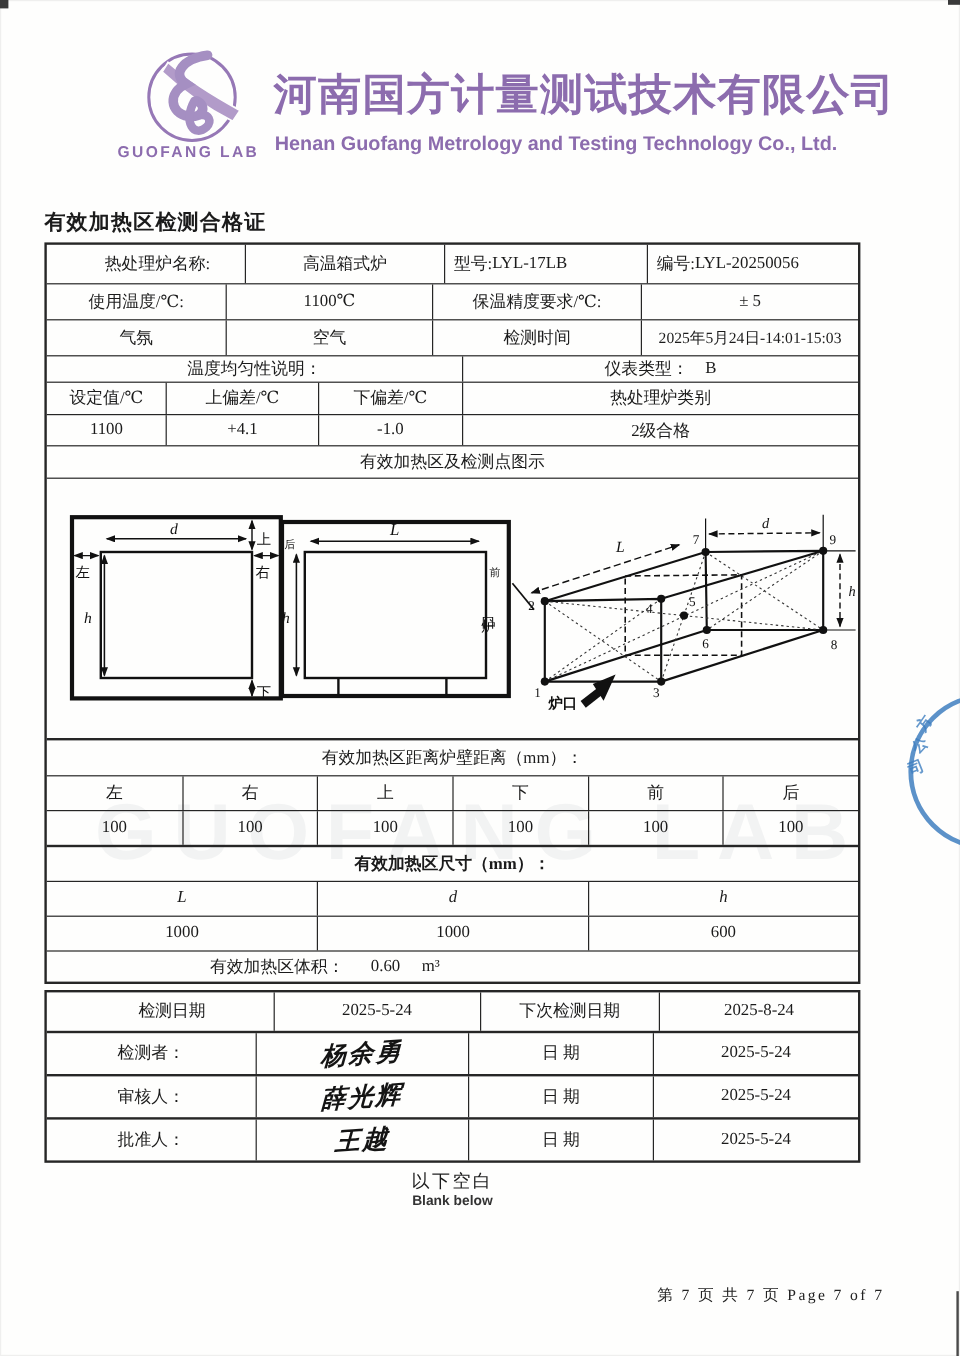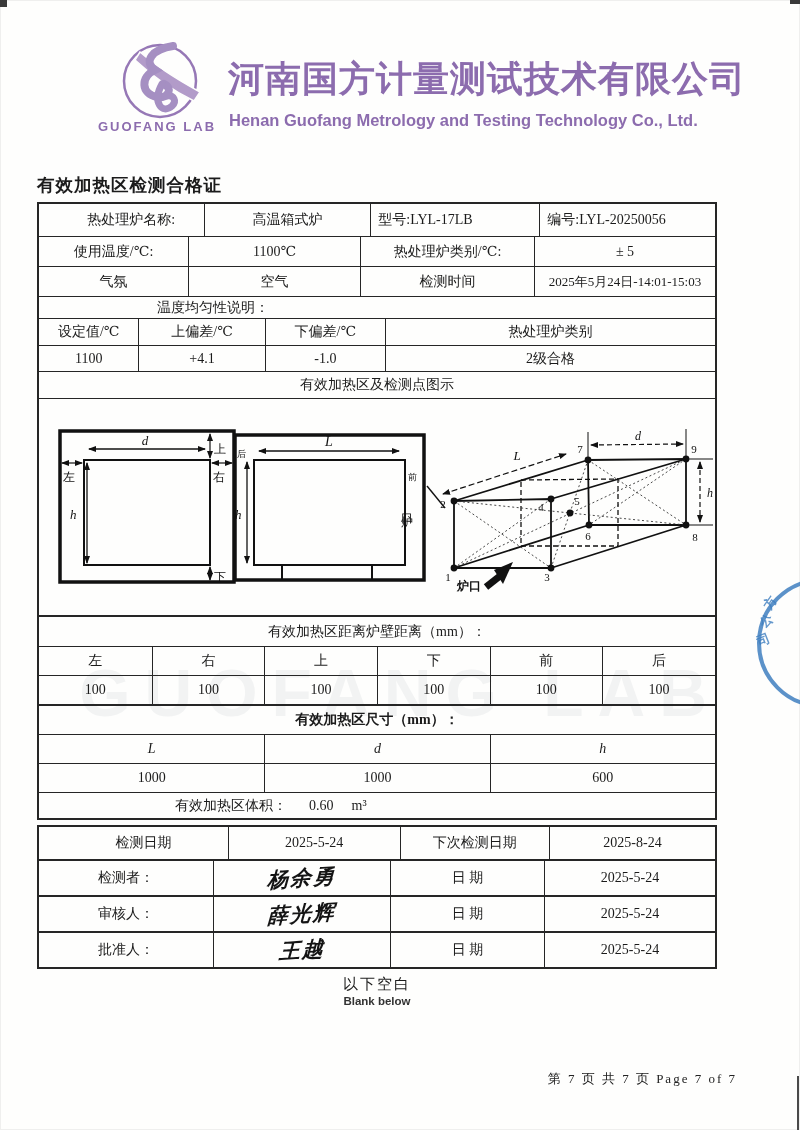--- a/index.html
+++ b/index.html
@@ -100,33 +100,38 @@
       </div>
       <div class="td kv" style="width:182px">
         <span>编号:</span>
         <span class="v">LYL-20250056</span>
       </div>
     </div>
 
     <div class="tr" style="height:30px">
       <div class="td" style="width:150px">使用温度/℃:</div>
       <div class="td" style="width:173px">1100℃</div>
-      <div class="td" style="width:175px">热处理炉类别/℃:</div>
+      <div class="td" style="width:175px">保温精度要求/℃:</div>
       <div class="td" style="width:182px">± 5</div>
     </div>
 
     <div class="tr" style="height:30px">
       <div class="td" style="width:150px">气氛</div>
       <div class="td" style="width:173px">空气</div>
       <div class="td" style="width:175px">检测时间</div>
       <div class="td small" style="width:182px">2025年5月24日-14:01-15:03</div>
     </div>
 
     <div class="tr" style="height:22px">
       <div class="td" style="width:348px">温度均匀性说明：</div>
+      <div class="td" style="width:332px">
+        <span>仪表类型：</span>
+        <span class="gap"></span>
+        <span>B</span>
+      </div>
     </div>
 
     <div class="tr" style="height:27px">
       <div class="td" style="width:100px">设定值/℃</div>
       <div class="td" style="width:127px">上偏差/℃</div>
       <div class="td" style="width:121px">下偏差/℃</div>
       <div class="td" style="width:332px">热处理炉类别</div>
     </div>
 
     <div class="tr" style="height:26px">

